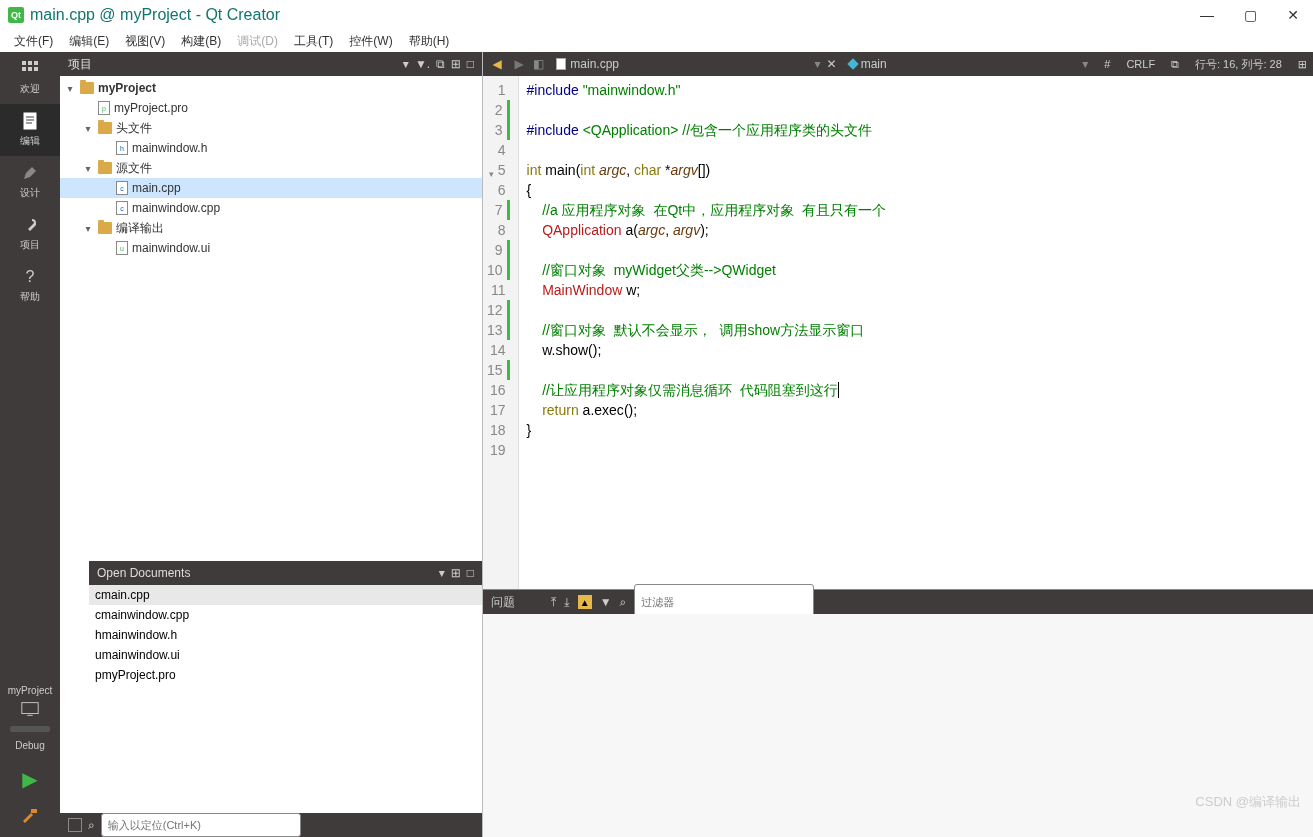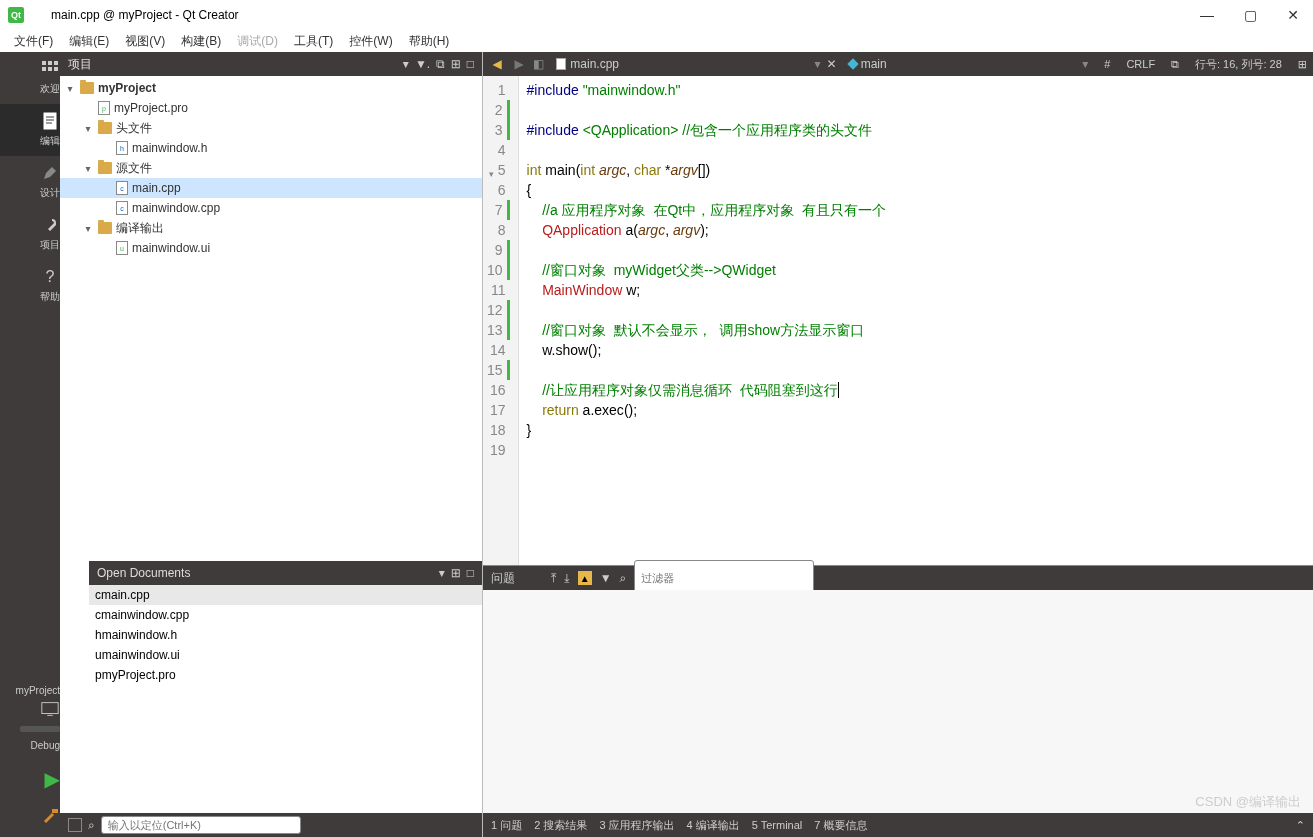--- a/index.html
+++ b/index.html
@@ -1,27 +1,27 @@
 <!DOCTYPE html>
 <html><head>
 <meta charset="utf-8">
 <style>
 * { margin: 0; padding: 0; box-sizing: border-box; font-family: "Segoe UI", "Microsoft YaHei", sans-serif; }
 body { width: 1313px; height: 837px; background: #fff; overflow: hidden; font-size: 12px; display: flex; flex-direction: column; }
 .titlebar { height: 30px; display: flex; align-items: center; padding: 0 8px; background: #fff; }
 .titlebar .qticon { width: 16px; height: 16px; background: #40b847; border-radius: 2px; margin-right: 6px; display: inline-flex; align-items: center; justify-content: center; color: #fff; font-size: 9px; font-weight: bold; }
-.titlebar .title { font-size: 12px; color: #000000; margin-left: 21px; }
+.titlebar .title { font-size: 16px; color: #0f766e; }
 .titlebar .wincontrols { margin-left: auto; display: flex; gap: 18px; font-size: 14px; color: #333; }
 .titlebar .wincontrols span { cursor: pointer; padding: 2px 6px; }
 .menubar { height: 22px; display: flex; align-items: center; padding: 0 8px; gap: 4px; background: #fff; font-size: 12px; }
 .menubar span { padding: 2px 6px; cursor: pointer; color: #333; }
 .menubar span.disabled { color: #aaa; }
 .body { flex: 1; display: flex; min-height: 0; }
 .leftrail { width: 60px; background: #3f3b3b; display: flex; flex-direction: column; align-items: center; color: #ccc; font-size: 10px; }
-.leftrail .item { width: 100%; padding: 8px 0; display: flex; flex-direction: column; align-items: flex-end; gap: 4px; cursor: pointer; }
+.leftrail .item { width: 100%; padding: 8px 0; display: flex; flex-direction: column; align-items: center; gap: 4px; cursor: pointer; }
 .leftrail .item.active { background: #2b2b2b; }
 .leftrail .icon { width: 20px; height: 18px; display: inline-flex; align-items: center; justify-content: center; }
 .leftrail .sp { flex: 1; }
 .leftrail .debug-bar { width: 40px; height: 6px; background: #555; border-radius: 2px; margin: 4px 0; }
 .leftrail .play { color: #40b847; font-size: 20px; }
 .leftrail .hammer { color: #d98b2b; font-size: 16px; }
 .midcol { width: 423px; display: flex; flex-direction: column; min-height: 0; border-right: 1px solid #bbb; }
 .panel-hdr { background: #3f3b3b; color: #ddd; height: 24px; display: flex; align-items: center; padding: 0 8px; font-size: 12px; }
 .panel-hdr .sp { flex: 1; }
 .panel-hdr .hicon { margin-left: 6px; font-size: 12px; color: #ccc; cursor: pointer; }
@@ -36,21 +36,21 @@
 .tree .fileicon.h { color: #0066cc; }
 .tree .fileicon.ui { color: #40b847; }
 .tree .fileicon.pro { color: #40b847; }
 .tree .bold { font-weight: bold; }
 .opendocs { height: 252px; display: flex; flex-direction: column; margin-left: 29px; }
 .odlist { flex: 1; background: #fff; overflow: auto; }
 .odlist .row { display: flex; align-items: center; height: 20px; padding: 0 6px; cursor: pointer; }
 .odlist .row.sel { background: #e8e8e8; }
 .locator-row { height: 24px; background: #3f3b3b; display: flex; align-items: center; gap: 6px; padding: 0 8px; }
 .locator-row .sq { width: 14px; height: 14px; border: 1px solid #888; }
-.locator-row input { flex: 0 0 200px; height: 18px; background: #fff; border: 1px solid #888; border-radius: 3px; padding: 0 6px; font-size: 11px; }
+.locator-row input { flex: 0 0 200px; height: 24px; background: #fff; border: 1px solid #888; border-radius: 3px; padding: 0 6px; font-size: 11px; }
 .rightcol { flex: 1; display: flex; flex-direction: column; min-height: 0; }
 .edtabs { height: 24px; background: #3f3b3b; display: flex; align-items: center; padding: 0 6px; color: #ccc; font-size: 12px; gap: 6px; }
 .edtabs .navbtn { width: 16px; text-align: center; cursor: pointer; }
 .edtabs .navbtn.back { color: #e6b84a; }
 .edtabs .navbtn.fwd { color: #777; }
 .edtabs .tab { display: flex; align-items: center; gap: 4px; padding: 0 6px; }
 .edtabs .diamond { width: 8px; height: 8px; background: #45b5d6; transform: rotate(45deg); }
 .edtabs .sp { flex: 1; }
 .edtabs .status { color: #ccc; font-size: 11px; white-space: nowrap; }
 .edtabs .stg { margin-left: 10px; }
@@ -332,25 +332,16 @@
         <span>⤓</span>
         <span class="warn">▲</span>
         <span>▼</span>
         <span>⌕</span>
         <input placeholder="过滤器" style="">
         <span class="sp" style="flex:1"></span>
       </div>
       <div class="issues-body"></div>
     </div>
 
-    <div class="bottombar" id="bottombar">
-    <span class="bt">1  问题</span>
-        <span class="bt">2  搜索结果</span>
-        <span class="bt">3  应用程序输出</span>
-        <span class="bt">4  编译输出</span>
-        <span class="bt">5  Terminal</span>
-        <span class="bt">7  概要信息</span>
-        <span class="chev">⌃</span>
-      </div>
   </div>
 </div>
 
 <div class="watermark">CSDN @编译输出</div>
 
 </body></html>

